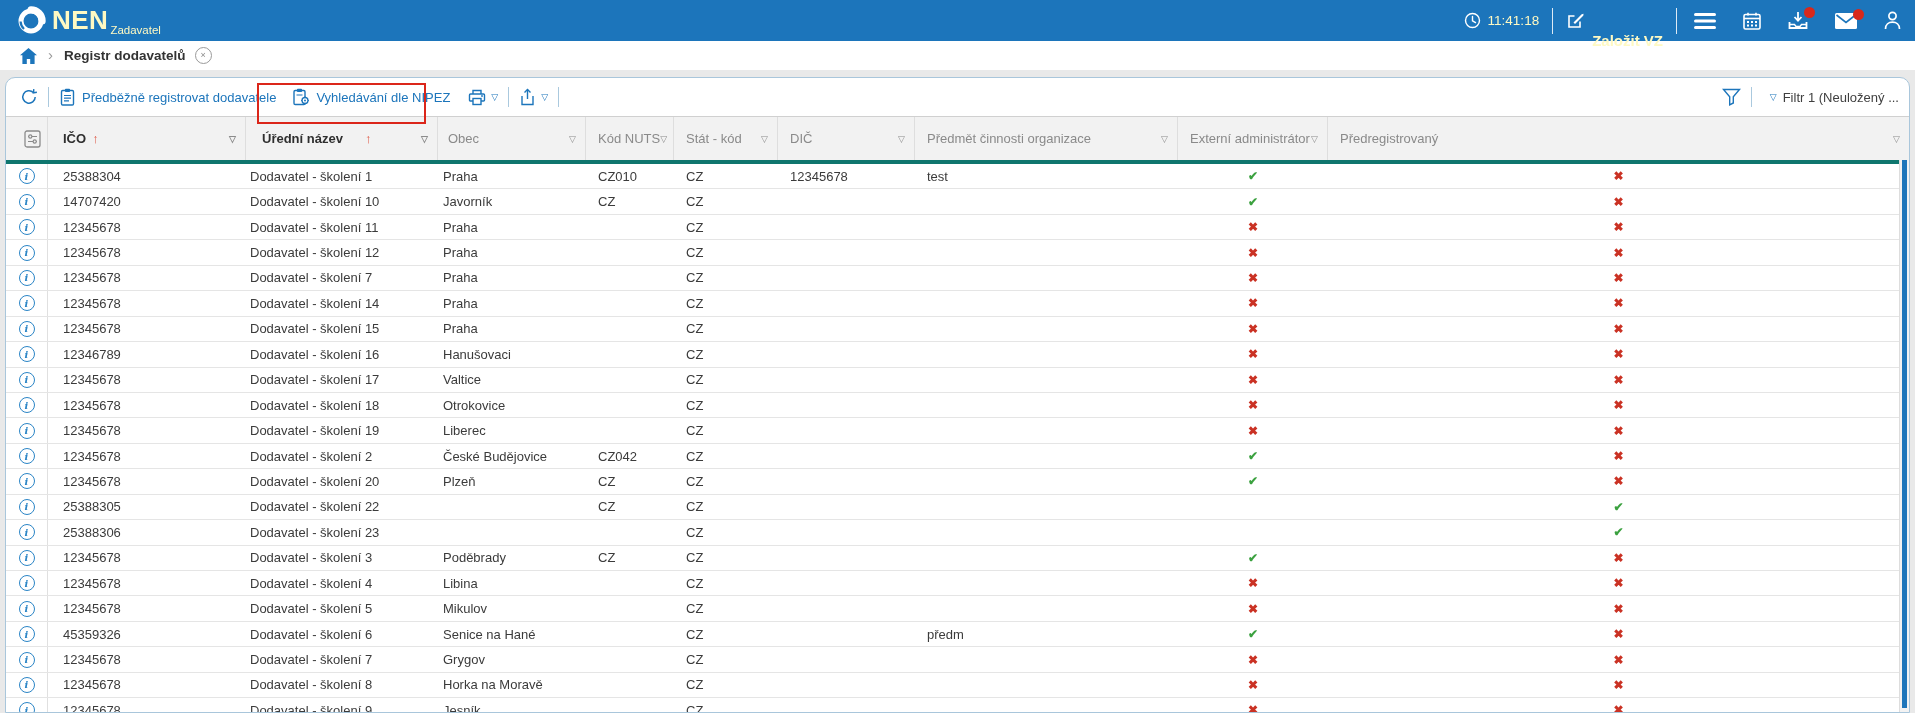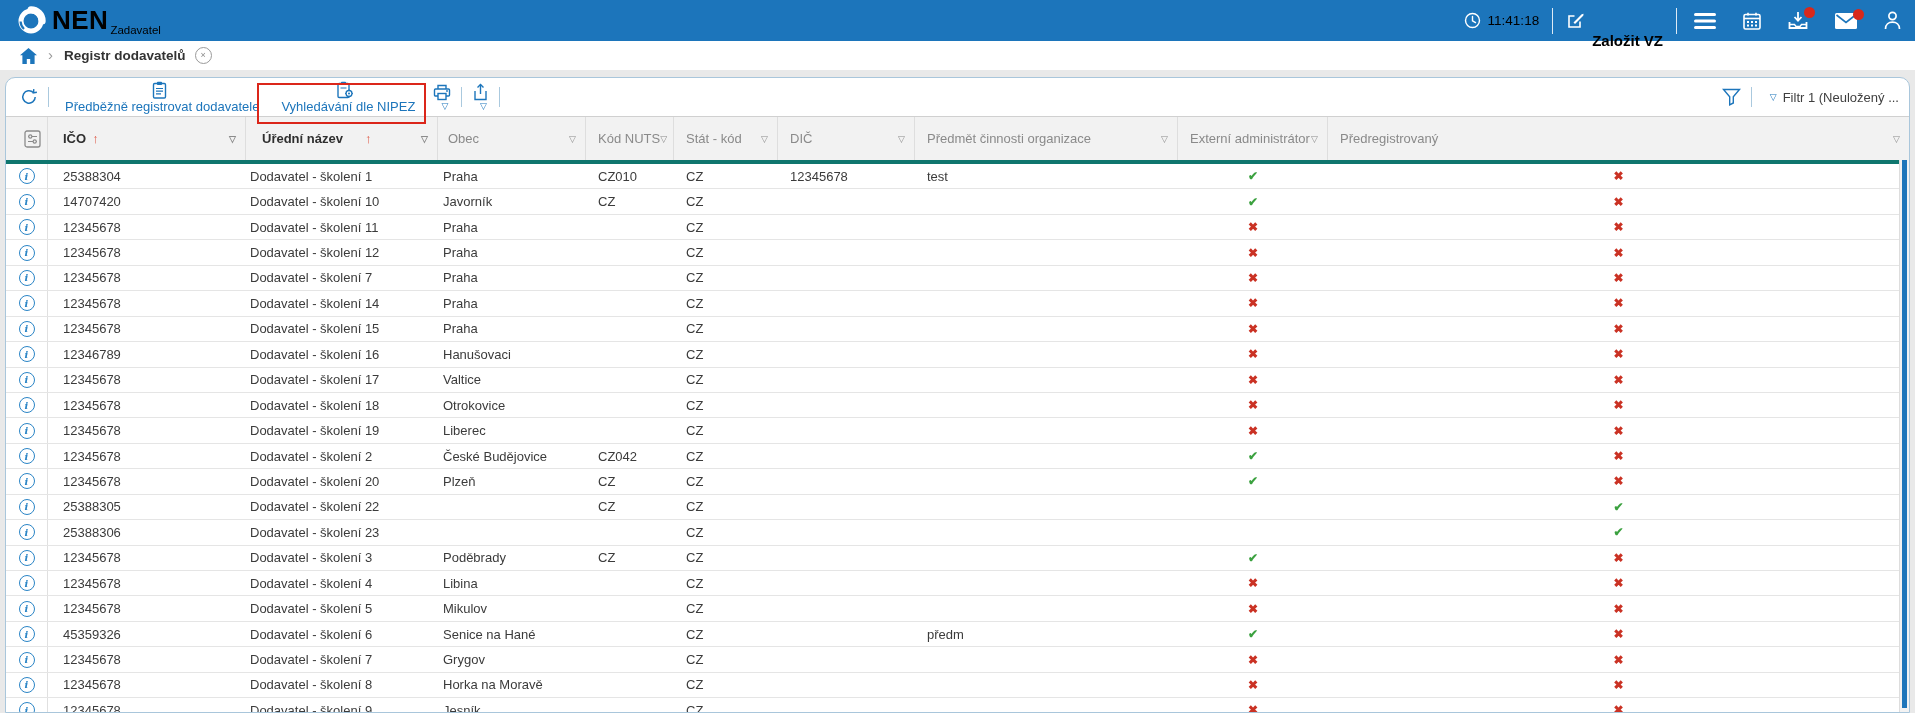--- a/index.html
+++ b/index.html
@@ -1,20 +1,20 @@
 <!DOCTYPE html>
 <html><head>
 <meta charset="utf-8">
 <style>
   html,body{margin:0;padding:0;}
   body{font-family:"Liberation Sans",sans-serif;}
   #app{position:relative;width:1915px;height:713px;background:#e9e9e9;overflow:hidden;}
 
   
-  .topbar{position:relative;height:41px;background:#1c75bb;color:#000000;}
+  .topbar{position:relative;height:41px;background:#1c75bb;color:#fef9c3;}
   .brandwrap{position:absolute;left:16px;top:0;height:41px;display:flex;align-items:center;}
   .logo-swirl{width:30px;height:30px;margin-top:1px;}
   .brand{font-size:26px;font-weight:bold;letter-spacing:.5px;margin-left:6px;line-height:41px;}
   .brand-sub{font-size:11.5px;margin-left:2px;margin-top:18px;}
   .env-title{position:absolute;left:705px;top:0;line-height:41px;font-size:19px;font-weight:bold;letter-spacing:.6px;white-space:nowrap;}
   .top-right{position:absolute;right:14px;top:0;height:41px;display:flex;align-items:center;}
   .tdiv{width:1px;height:26px;background:rgba(255,255,255,.85);margin:0 13px;}
   .time{font-size:13.5px;margin-left:7px;white-space:nowrap;}
   .createvz{font-size:15px;font-weight:bold;margin-left:7px;white-space:nowrap;margin-top:39px;}
   .ticon{position:relative;display:flex;align-items:center;justify-content:center;}
@@ -29,21 +29,21 @@
     font-size:9px;line-height:14px;text-align:center;margin-left:9px;}
 
   .gap{height:7px;}
 
   
   .card{position:relative;margin:0 5px;height:636px;background:#fff;border:1px solid #a9c6db;
     border-radius:10px 10px 0 0;box-sizing:border-box;overflow:hidden;}
 
   
   .toolbar{height:38px;display:flex;align-items:center;padding:0 10px 0 14px;}
-  .tb-btn{display:flex;align-items:center;color:#1c75bb;font-size:13px;white-space:nowrap;flex-direction:column;}
+  .tb-btn{display:flex;align-items:center;color:#1c75bb;font-size:13px;white-space:nowrap;}
   .tb-btn .lbl{margin-left:6px;}
   .vdiv{width:1px;height:20px;background:#aac9de;margin:0 10px;}
   .dd{font-size:9px;color:#1c75bb;margin-left:5px;}
   .nipez{margin-left:16px;}
   .printer-group{margin-left:18px;}
   .toolbar-right{margin-left:auto;display:flex;align-items:center;}
   .filter-label{color:#404040;font-size:13px;white-space:nowrap;margin-left:6px;}
   .filter-dd{font-size:9px;color:#1c75bb;margin-left:8px;}
 
   

